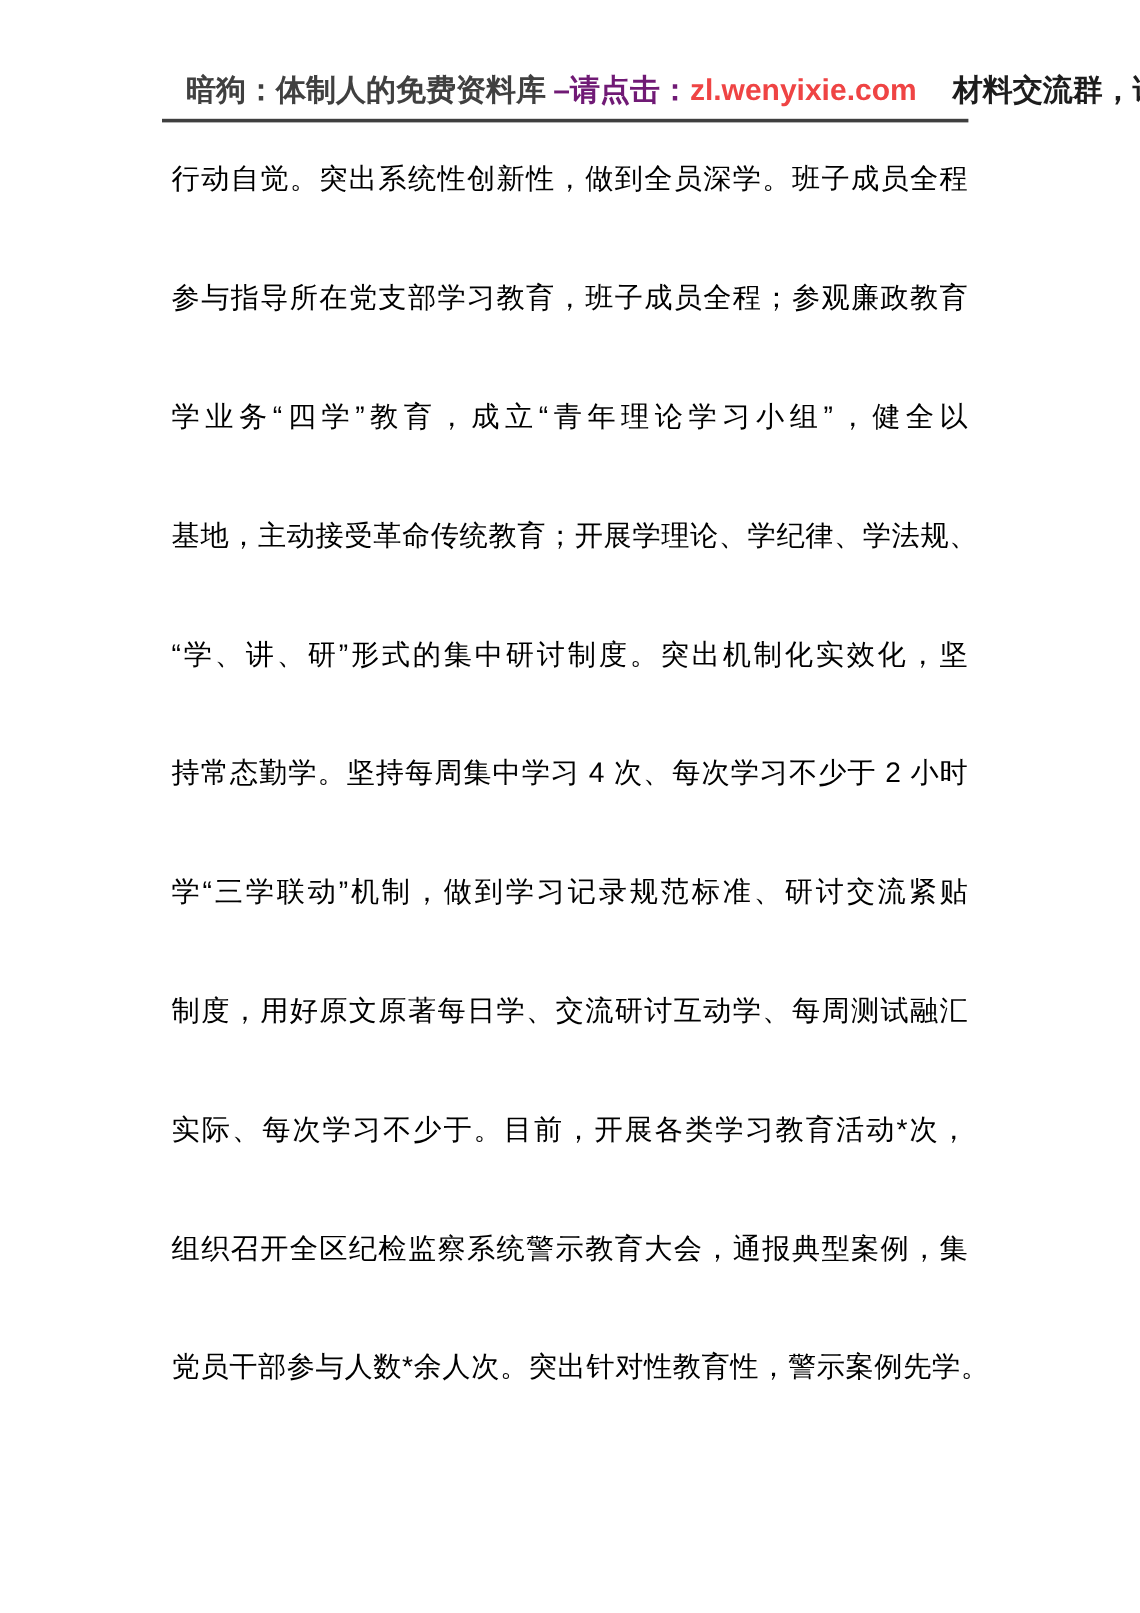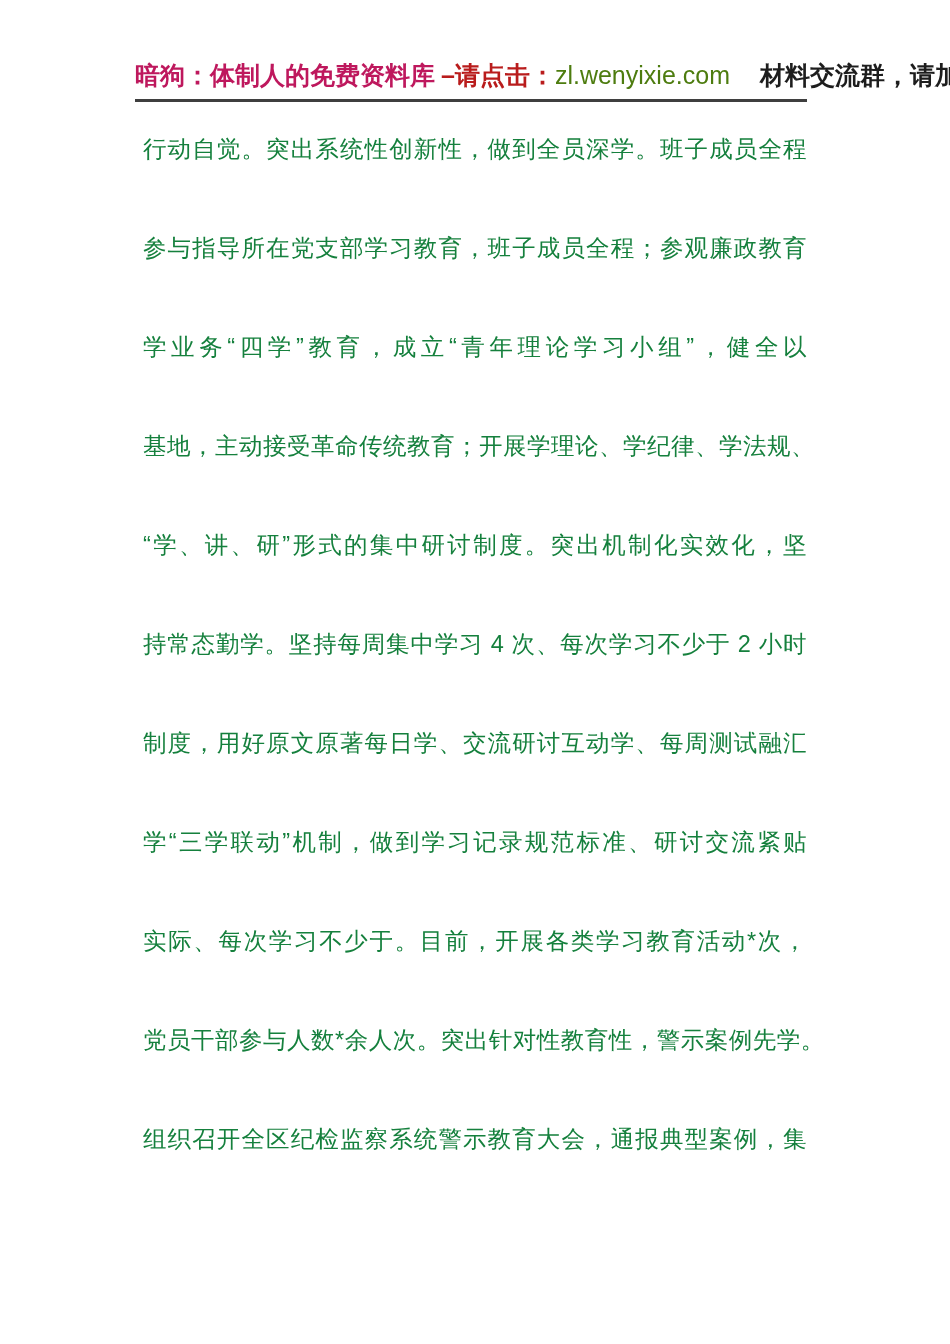--- a/index.html
+++ b/index.html
@@ -23,43 +23,44 @@
     top: 60px;
     width: 672px;
     padding-bottom: 9px;
     border-bottom: 3px solid #3f3f3f;
     font-size: 25px;
     font-weight: 600;
     white-space: nowrap;
     line-height: 1.2;
   }
   .brand {
-    color: #be185d;
+    color: #404040;
+    margin-left: 20px;
   }
   .click-prompt {
-    color: #b91c1c;
+    color: #701a75;
     margin-left: 6px;
   }
   .site-link {
-    color: #4d7c0f;
+    color: #ef4444;
     text-decoration: none;
-    font-weight: 400;
+    font-weight: 700;
     text-align: center;
   }
   .group-note {
     color: #1d1d1d;
     margin-left: 30px;
   }
   
   .doc-body {
     position: absolute;
     left: 143px;
     top: 100px;
     width: 664px;
-    color: #15803d;
+    color: #000000;
   }
   .doc-line {
     height: 99px;
     line-height: 99px;
     font-size: 23.5px;
     letter-spacing: 0.5px;
     white-space: nowrap;
     text-align: justify;
     text-align-last: justify;
     overflow: visible;
@@ -74,20 +75,20 @@
     <span class="brand">暗狗：体制人的免费资料库</span><span class="click-prompt">–请点击：</span><a href="#" class="site-link">zl.wenyixie.com</a><span class="group-note">材料交流群，请加微信 tizhisiri</span>
   </div>
 
   <div class="doc-body">
     <div class="doc-line">行动自觉。突出系统性创新性，做到全员深学。班子成员全程</div>
     <div class="doc-line">参与指导所在党支部学习教育，班子成员全程；参观廉政教育</div>
     <div class="doc-line">学业务“四学”教育，成立“青年理论学习小组”，健全以</div>
     <div class="doc-line">基地，主动接受革命传统教育；开展学理论、学纪律、学法规、</div>
     <div class="doc-line">“学、讲、研”形式的集中研讨制度。突出机制化实效化，坚</div>
     <div class="doc-line">持常态勤学。坚持每周集中学习 4 次、每次学习不少于 2 小时</div>
+    <div class="doc-line">学“三学联动”机制，做到学习记录规范标准、研讨交流紧贴</div>
     <div class="doc-line">制度，用好原文原著每日学、交流研讨互动学、每周测试融汇</div>
-    <div class="doc-line">学“三学联动”机制，做到学习记录规范标准、研讨交流紧贴</div>
     <div class="doc-line">实际、每次学习不少于。目前，开展各类学习教育活动*次，</div>
+    <div class="doc-line">组织召开全区纪检监察系统警示教育大会，通报典型案例，集</div>
     <div class="doc-line">党员干部参与人数*余人次。突出针对性教育性，警示案例先学。</div>
-    <div class="doc-line">组织召开全区纪检监察系统警示教育大会，通报典型案例，集</div>
   </div>
 
 </div>
 
 </body></html>

